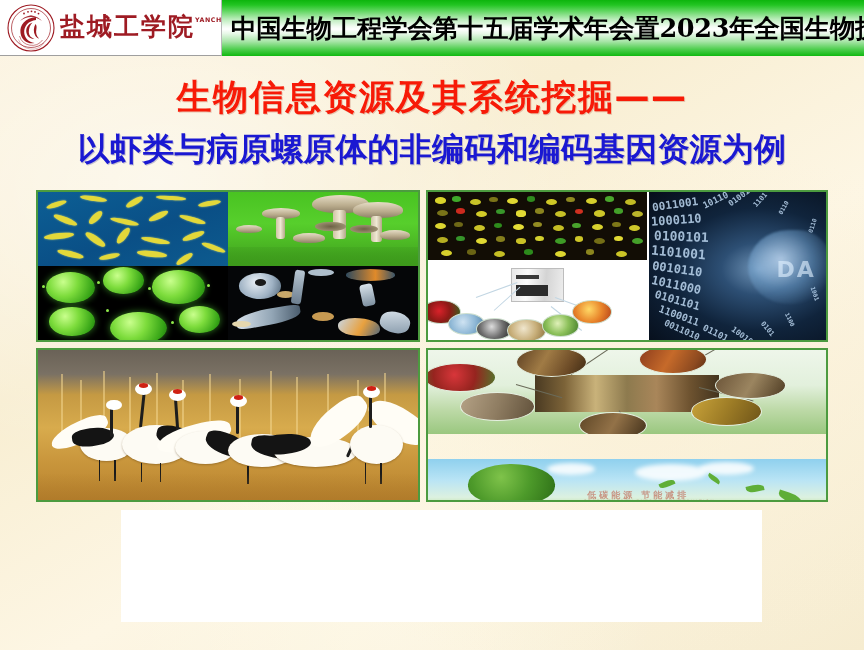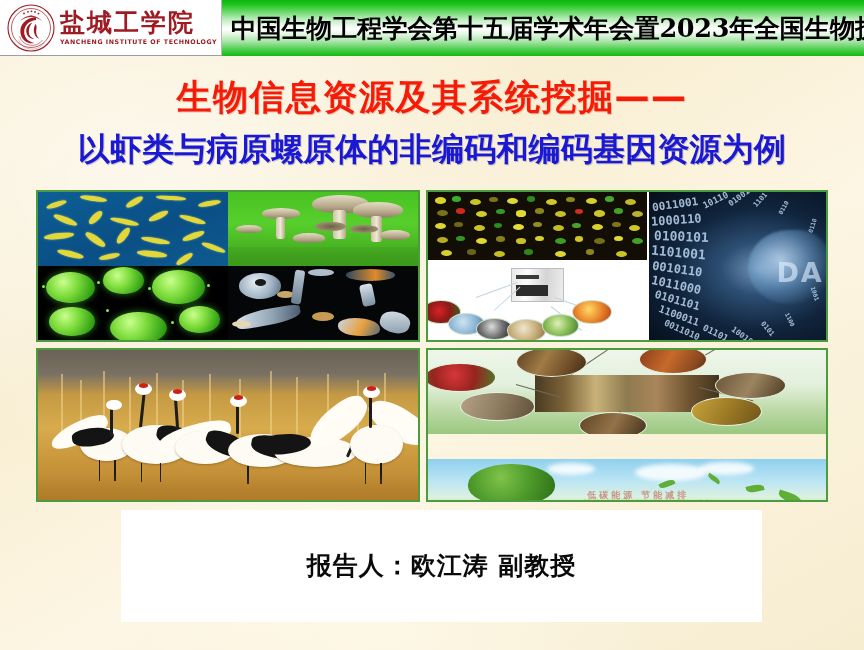--- a/index.html
+++ b/index.html
@@ -18,21 +18,21 @@
   }
 
   
   .header { position:absolute; left:0; top:0; width:864px; height:56px; display:flex; }
   .logo-box {
     width:222px; height:56px; background:#fff;
     border-right:1px solid #b9b9b9; border-bottom:1px solid #9f9f9f;
     display:flex; align-items:center; gap:4px; padding-left:6px; position:relative;
   }
   .logo-seal { width:50px; height:50px; position:relative; flex:0 0 auto; }
-  .logo-wordmark { display:flex; flex-direction:column; justify-content:center; }
+  .logo-wordmark { display:flex; flex-direction:row; justify-content:center; }
   .logo-cn {
     font-family:"DejaVu Serif","Liberation Serif",serif;
     font-size:25px; font-weight:bold; color:#9e1b23;
     letter-spacing:2px; line-height:1.06; white-space:nowrap;
   }
   .logo-en {
     font-size:6.3px; color:#9e1b23; letter-spacing:.55px;
     white-space:nowrap; margin-top:2px; font-weight:bold;
   }
 
@@ -117,21 +117,21 @@
 
   
   .p-dna { width:100%; height:100%; position:relative; overflow:hidden;
     background:radial-gradient(ellipse at 62% 52%, #6f93b6 0%, #2d4f74 24%, #10243c 56%, #060e1a 100%); }
   .bit { position:absolute; color:#bcd6ef; font-family:"DejaVu Sans Mono","Liberation Mono",monospace;
     font-weight:bold; opacity:.85; }
   .dna-cap { position:absolute; left:56%; top:26%; width:46%; height:50%;
     border-radius:50% 40% 45% 50%;
     background:radial-gradient(ellipse at 40% 40%, rgba(200,225,250,.78) 0%, rgba(120,170,215,.45) 45%, rgba(30,70,110,0) 78%);
     filter:blur(1px); }
-  .dna-word { position:absolute; left:72%; top:44%; font-size:27px; font-weight:bold;
+  .dna-word { position:absolute; left:72%; top:44%; font-size:22px; font-weight:bold;
     color:rgba(225,240,255,.62); letter-spacing:2px;
     font-family:"DejaVu Sans","Liberation Sans",sans-serif; }
 
   
   .p-crane { width:100%; height:100%; position:relative; overflow:hidden;
     background:linear-gradient(180deg,#6a6257 0%,#7a7164 16%,
       #c59a43 30%, #d8ab4d 52%, #c9963c 74%, #b9842f 100%); }
   .reed { position:absolute; width:2px; background:rgba(242,214,142,.55); }
   .crane-body { position:absolute; background:#fdfbf4; border-radius:50%;
     box-shadow:0 1px 2px rgba(80,50,10,.35); }
@@ -489,14 +489,13 @@
       <div class="eco-en">GREEN ENERGY ENERGY CONSERVATION</div>
       <div style="position:absolute;left:0;bottom:0;width:100%;height:18%;background:linear-gradient(180deg,rgba(150,200,110,.2),#86c45e)"></div>
       <div style="position:absolute;left:4%;bottom:4%;width:3%;height:8%;border-radius:50%;background:#f2d23c"></div>
       <div style="position:absolute;left:10%;bottom:2%;width:2.4%;height:6%;border-radius:50%;background:#ef6a6a"></div>
     </div>
 
   </div>
 </div>
 
 <div class="footer">
-  <div class="footer-line fl1">报告人：欧江涛 副教授</div>
 </div>
 
 </body></html>

